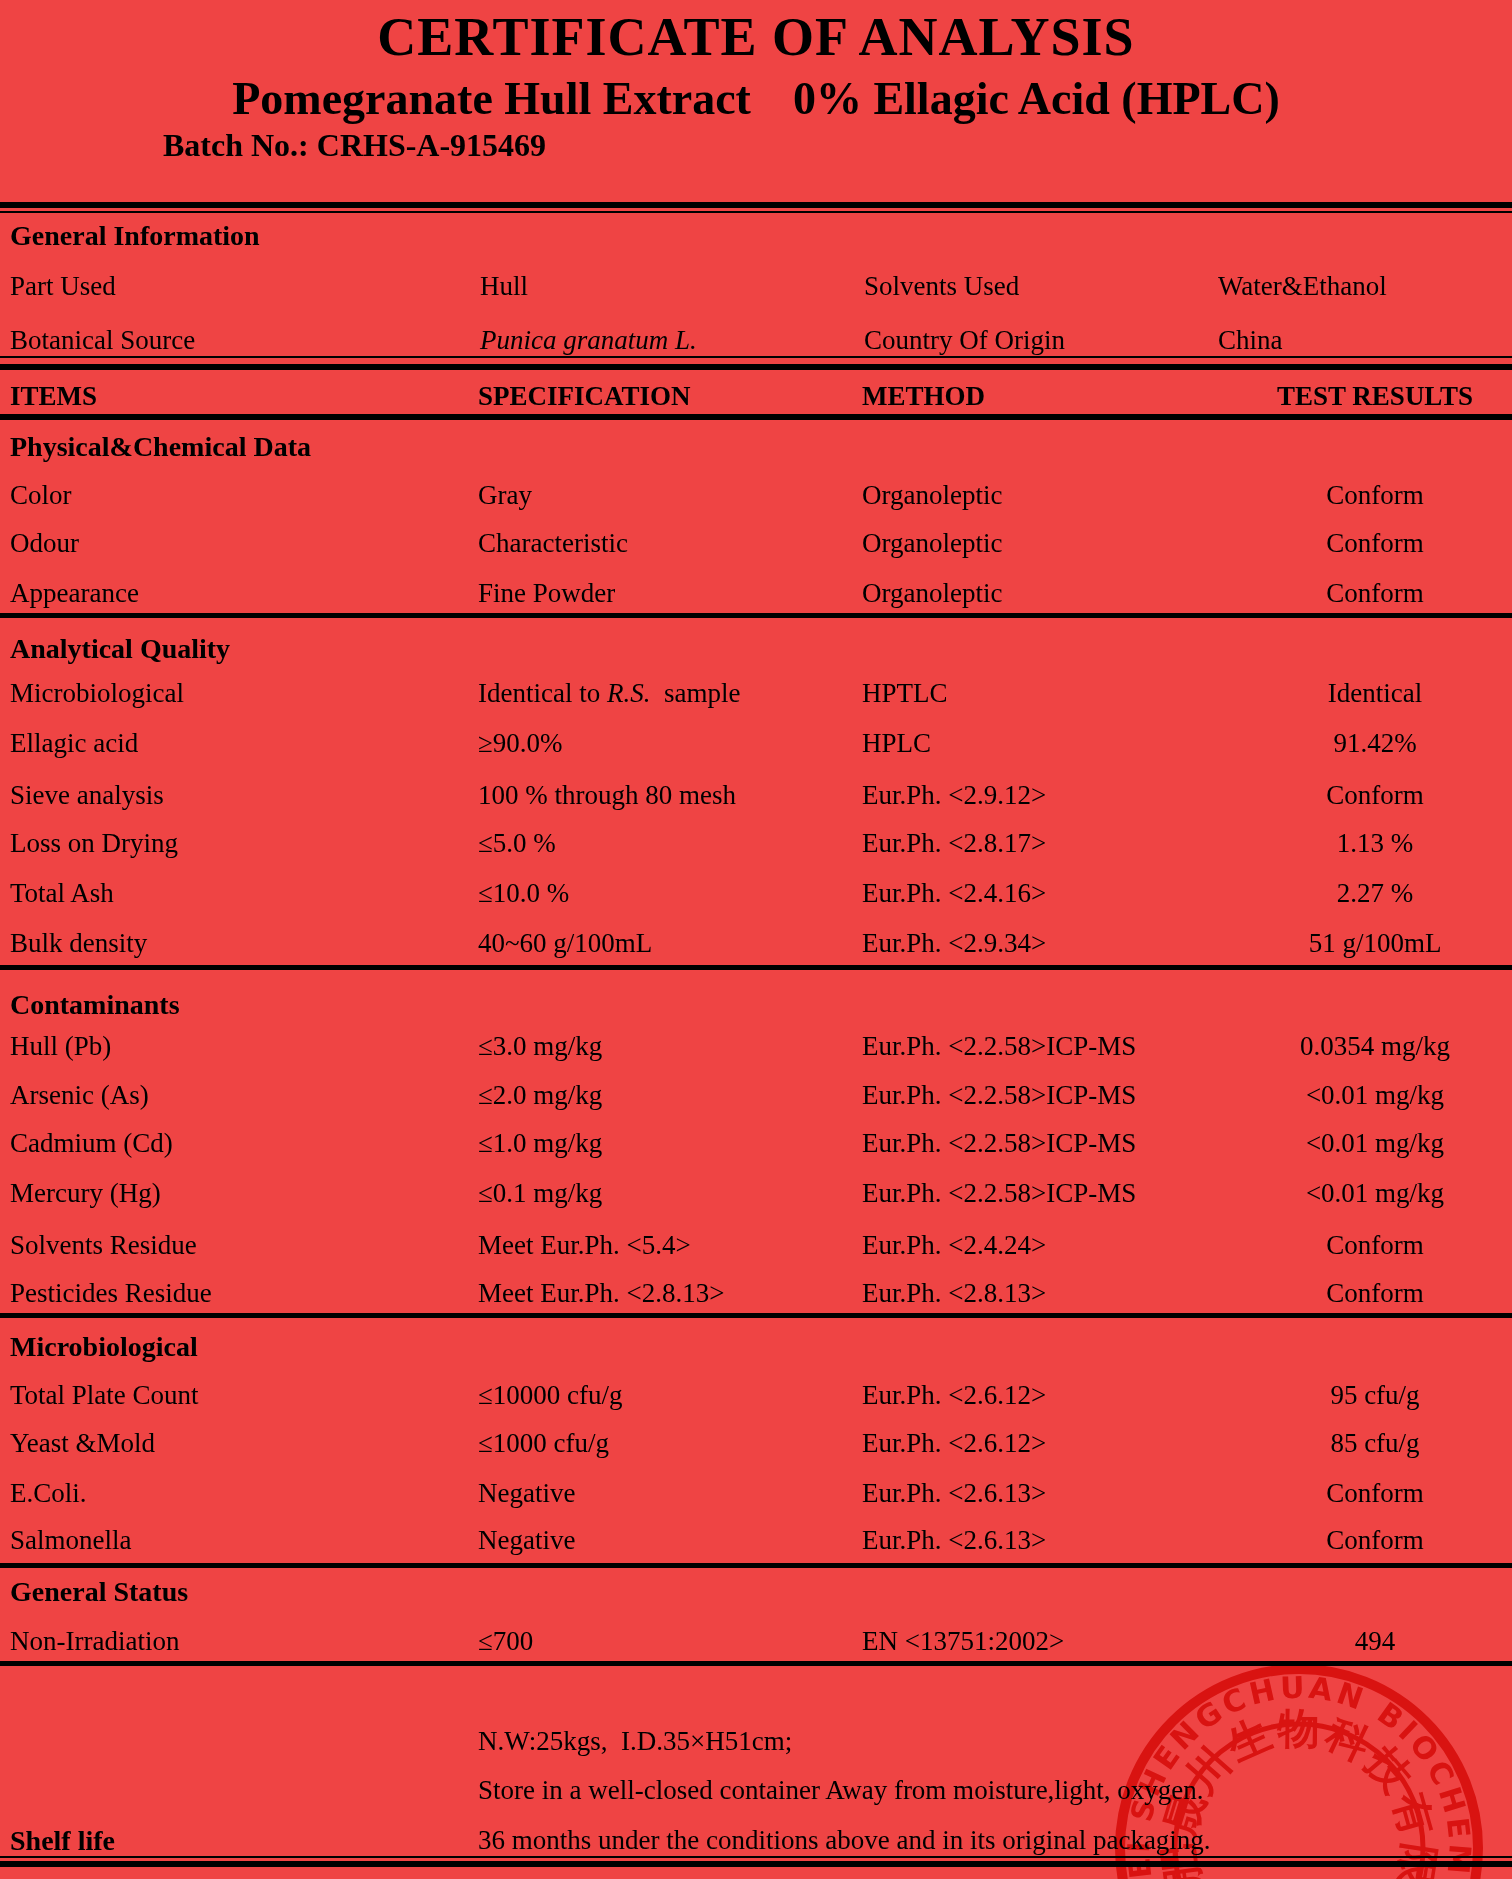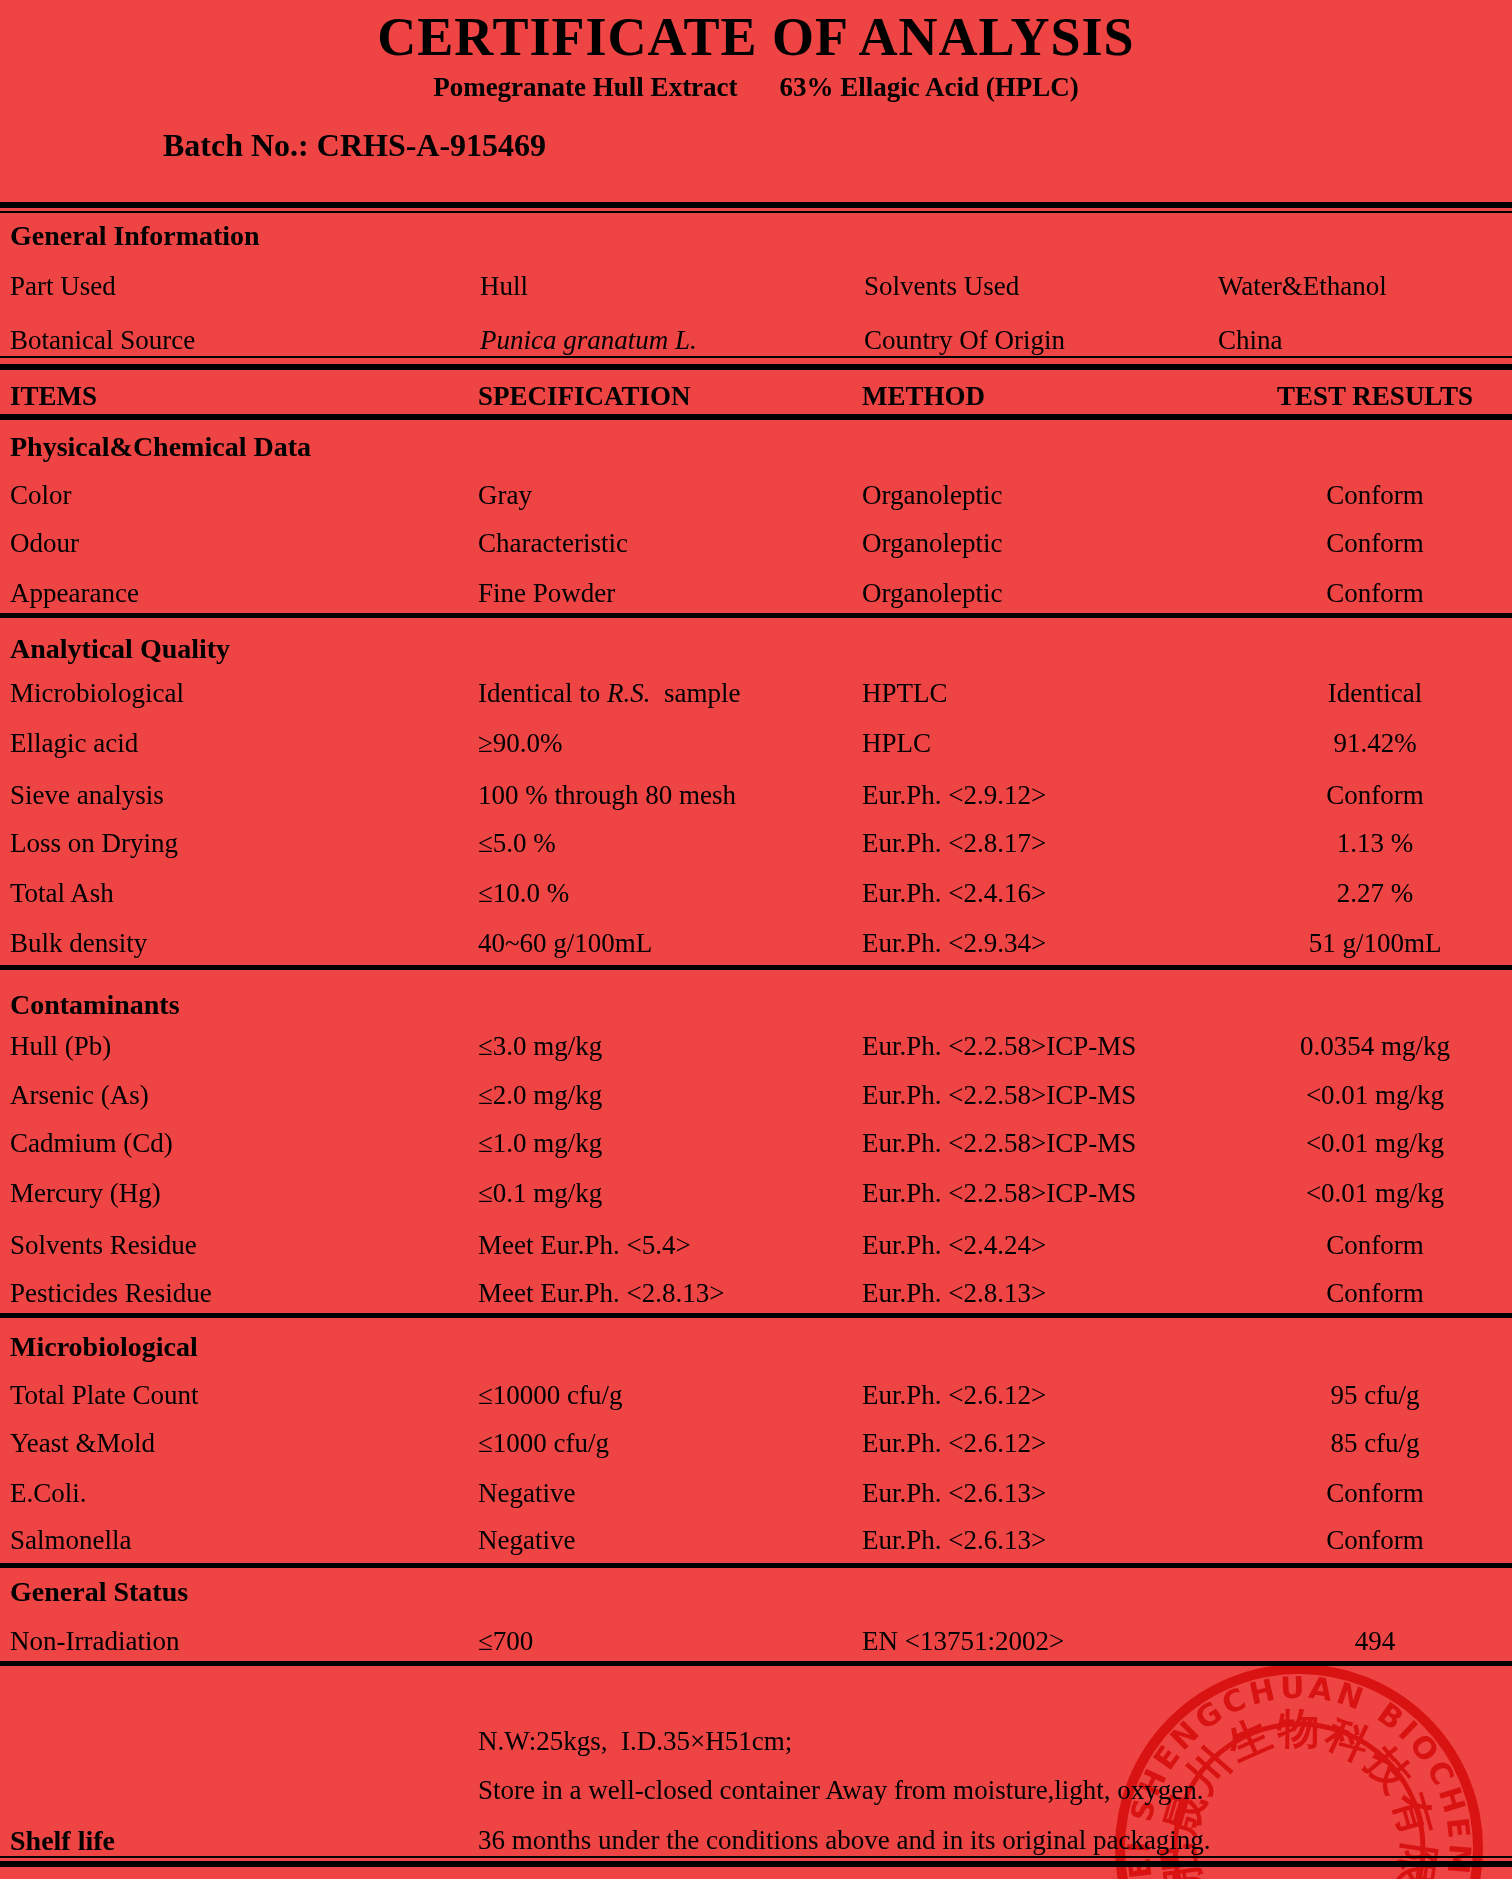--- a/index.html
+++ b/index.html
@@ -12,21 +12,21 @@
     font-family:"Liberation Serif","DejaVu Serif",serif;
     color:#000;
   }
   .doc-title{
     position:absolute;top:6px;left:0;width:100%;
     text-align:center;font-size:54px;font-weight:bold;letter-spacing:1px;
   }
   .doc-subtitle{
     position:absolute;top:72px;left:0;width:100%;
     display:flex;justify-content:center;gap:42px;
-    font-size:27px;font-weight:bold;
+    font-size:46px;font-weight:bold;
   }
   .batch{
     position:absolute;top:127px;left:163px;
     font-size:32px;font-weight:bold;
   }
   .rule{position:absolute;left:0;width:100%;background:#000;}
   .row{position:absolute;left:0;width:100%;height:36px;font-size:27px;line-height:1.2;}
   .row .cell{position:absolute;white-space:pre;}
   .c1{left:10px;}
   .c2{left:478px;}
@@ -47,21 +47,21 @@
   .stamp .arc-cjk{font-family:"DejaVu Sans","Liberation Sans",sans-serif;font-size:42px;letter-spacing:3px;}
 </style>
 </head>
 <body>
 
 <div class="page">
 
   <div class="doc-title">CERTIFICATE OF ANALYSIS</div>
   <div class="doc-subtitle">
     <span>Pomegranate Hull Extract</span>
-    <span>63% Ellagic Acid (HPLC)</span>
+    <span>0% Ellagic Acid (HPLC)</span>
   </div>
   <div class="batch">Batch No.: CRHS-A-915469</div>
 
   <div class="rule" style="top:202px;height:6px;"></div>
   <div class="rule" style="top:211px;height:2px;"></div>
   <div class="rule" style="top:356px;height:2px;"></div>
   <div class="rule" style="top:364px;height:6px;"></div>
   <div class="rule" style="top:414px;height:6px;"></div>
   <div class="rule" style="top:613px;height:5px;"></div>
   <div class="rule" style="top:965px;height:5px;"></div>

